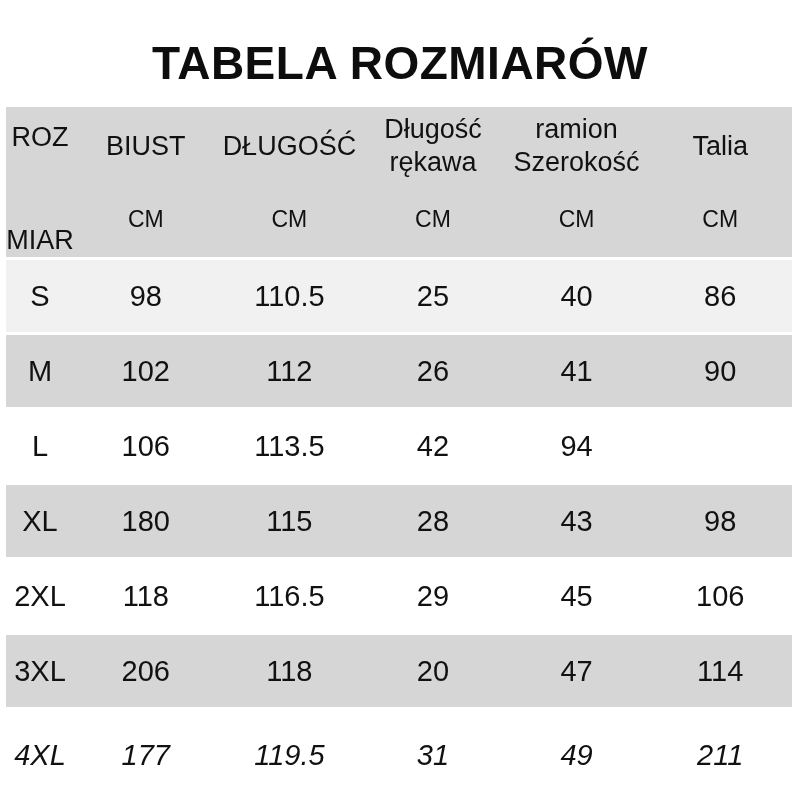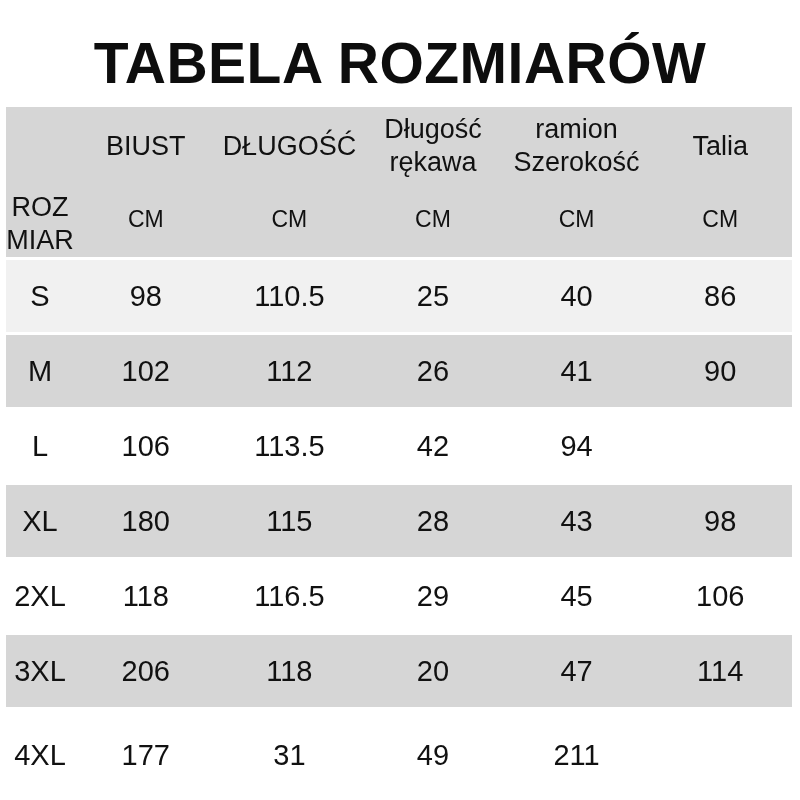--- a/index.html
+++ b/index.html
@@ -18,21 +18,21 @@
     width: 800px;
     height: 800px;
     display: flex;
     flex-direction: column;
   }
   h1.title {
     margin: 0;
     height: 88px;
     padding-top: 19px;
     text-align: center;
-    font-size: 57px;
+    font-size: 46px;
     line-height: 88px;
     font-weight: 700;
     color: #0d0d0d;
     letter-spacing: 0.5px;
     white-space: nowrap;
   }
   .table {
     flex: 1;
     margin: 0 8px 0 6px;
     display: flex;
@@ -58,37 +58,38 @@
     align-items: center;
     justify-content: center;
     font-size: 27px;
     line-height: 33px;
     text-align: center;
   }
   .hcell-size .h-label {
     height: auto;
     flex: 1;
     padding-top: 14px;
-    justify-content: flex-end;
+    justify-content: space-between;
   }
   .h-unit {
     margin-top: auto;
     padding-bottom: 24px;
     font-size: 23px;
   }
   .row {
     height: 72px;
     flex: 0 0 72px;
     margin-bottom: 3px;
     display: grid;
     grid-template-columns: 68px repeat(5, 1fr);
   }
   .row:last-child {
     flex: 1;
     margin-bottom: 0;
+    font-style: italic;
   }
   .bg-gray  { background: var(--row-gray-bg,  #d6d6d6); }
   .bg-light { background: var(--row-light-bg, #f1f1f1); }
   .bg-white { background: var(--row-white-bg, #ffffff); }
   .cell {
     display: flex;
     align-items: center;
     justify-content: center;
     font-size: 29px;
   }
@@ -183,19 +184,20 @@
           <div class="cell size-cell">3XL</div>
           <div class="cell">206</div>
           <div class="cell">118</div>
           <div class="cell">20</div>
           <div class="cell">47</div>
           <div class="cell">114</div>
         </div>
         <div class="row bg-white">
           <div class="cell size-cell">4XL</div>
           <div class="cell">177</div>
+          <div class="cell">119.5</div>
           <div class="cell">31</div>
           <div class="cell">49</div>
           <div class="cell">211</div>
         </div>
       </div>
   </div>
 </div>
 
 </body></html>

